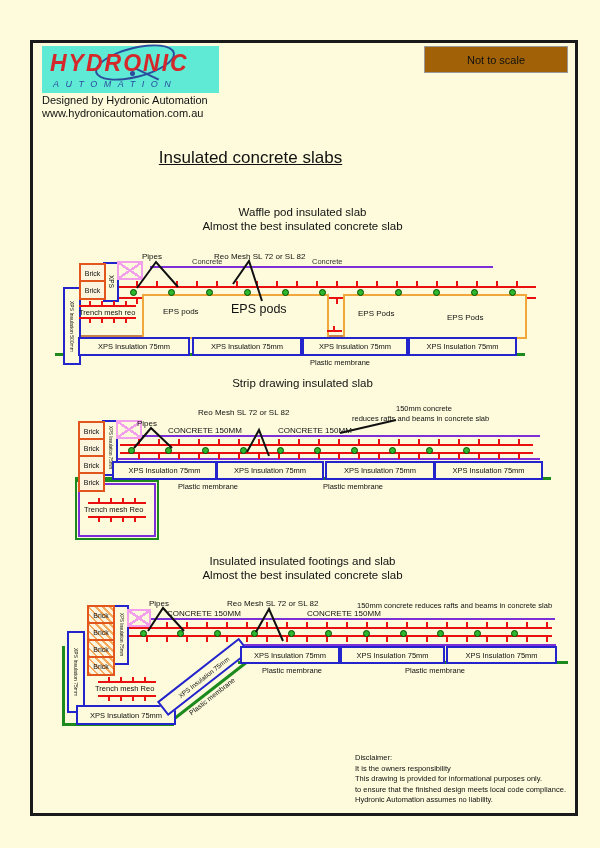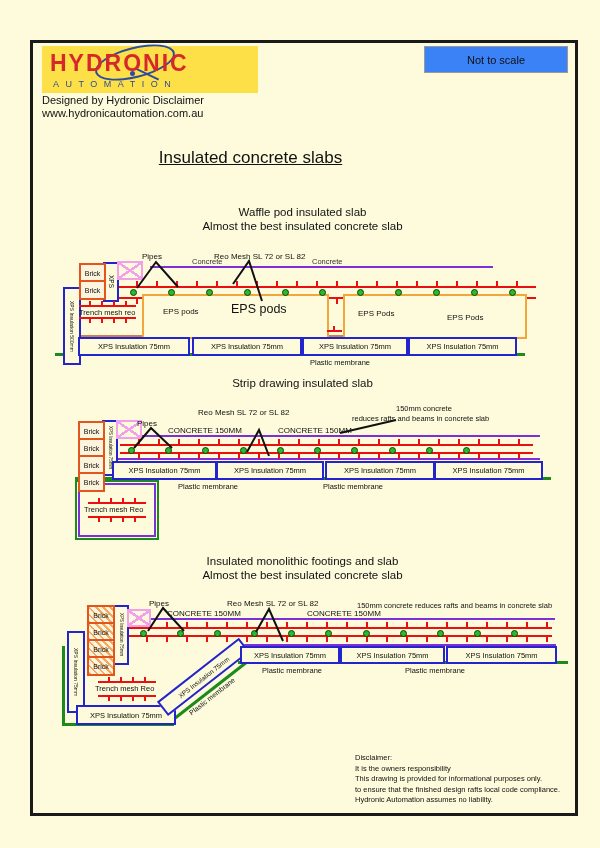--- a/index.html
+++ b/index.html
@@ -32,23 +32,23 @@
   .brick{position:absolute;width:23px;height:16px;border:2px solid #e2561e;background:#fdf4dd;display:flex;align-items:center;
          justify-content:center;font-size:7px;z-index:3;}
   .brick.hatch{background-image:repeating-linear-gradient(45deg,rgba(242,150,60,.8) 0 2px,transparent 2px 5px);}
   .eps-box{position:absolute;border:2px solid #f0a83c;background:#fdfbdb;z-index:1;}
   .pinkx{position:absolute;border:2px solid #f2a0ec;z-index:2;background-image:
     linear-gradient(to top right,transparent calc(50% - 1.2px),#f2a0ec calc(50% - 1.2px) calc(50% + 1.2px),transparent calc(50% + 1.2px)),
     linear-gradient(to bottom right,transparent calc(50% - 1.2px),#f2a0ec calc(50% - 1.2px) calc(50% + 1.2px),transparent calc(50% + 1.2px));}
   .sechead{position:absolute;left:30px;width:545px;text-align:center;font-size:11.5px;line-height:14px;}
   .overlay{position:absolute;left:0;top:0;z-index:5;pointer-events:none;}
   .title{position:absolute;left:30px;top:148px;width:441px;text-align:center;font-size:17px;text-decoration:underline;}
-  .ntsbox{position:absolute;left:424px;top:46px;width:142px;height:25px;background:#3b82f6;border:1.5px solid #999;
+  .ntsbox{position:absolute;left:424px;top:46px;width:142px;height:25px;background:#a16207;border:1.5px solid #999;
           display:flex;align-items:center;justify-content:center;font-size:11px;}
-  .logo{position:absolute;left:42px;top:46px;width:216px;height:47px;background:#fde047;z-index:1;}
+  .logo{position:absolute;left:42px;top:46px;width:177px;height:47px;background:#5eead4;z-index:1;font-style:italic;}
   .logo-main{position:absolute;left:8px;top:4px;font-size:23px;font-weight:bold;color:#d5282a;letter-spacing:2px;}
   .logo-sub{position:absolute;left:11px;top:33px;font-size:9px;color:#2b4d9e;letter-spacing:6.5px;}
   .logo-orbit{position:absolute;left:52px;top:1px;width:78px;height:27px;border:2px solid #2b4d9e;border-radius:50%;
               transform:rotate(-14deg);}
   .logo-dot{position:absolute;left:88px;top:25px;width:5px;height:5px;background:#2b4d9e;border-radius:50%;}
   .logo-line{position:absolute;left:92px;top:27px;width:26px;height:2px;background:#2b4d9e;transform:rotate(26deg);}
   .diag-xps{position:absolute;left:168px;top:698px;width:100px;height:14px;border:2px solid #2424cc;background:#fdfbdb;
             transform:rotate(-38deg);transform-origin:0 100%;display:flex;align-items:center;justify-content:center;
             font-size:6.5px;white-space:nowrap;z-index:2;}
   .diag-green{position:absolute;left:172px;top:719px;width:104px;height:3px;background:#1c8a1c;
@@ -66,21 +66,21 @@
   <div class="logo">
     <div class="logo-orbit"></div>
     <div class="logo-dot"></div>
     <div class="logo-line"></div>
     <div class="logo-main">HYDRONIC</div>
     <div class="logo-sub">AUTOMATION</div>
   </div>
   <div class="ntsbox">
     <span>Not to scale</span>
   </div>
-  <div class="lbl" style="left:42px;top:94px;font-size:11px;">Designed by Hydronic Disclaimer</div>
+  <div class="lbl" style="left:42px;top:94px;font-size:11px;">Designed by Hydronic Automation</div>
   <div class="lbl" style="left:42px;top:107px;font-size:11px;">www.hydronicautomation.com.au</div>
 
   <div class="title">Insulated concrete slabs</div>
 
   <div class="sechead" style="top:205px;">
     <div>Waffle pod insulated slab</div>
     <div>Almost the best insulated concrete slab</div>
   </div>
 
   <div class="vbox" style="left:63px;top:287px;width:14px;height:74px;">
@@ -211,21 +211,21 @@
   <div class="lbl small" style="left:323px;top:482px;">Plastic membrane</div>
 
   <div class="abs" style="left:75px;top:480px;width:84px;height:60px;border:2.5px solid #1c8a1c;box-sizing:border-box;z-index:1;">
     <div style="position:absolute;left:1px;top:1px;right:1px;bottom:1px;border:2px solid #7e30d8;"></div>
   </div>
   <div class="mesh up" style="left:88px;top:498px;width:58px;"></div>
   <div class="lbl small" style="left:84px;top:505px;">Trench mesh Reo</div>
   <div class="mesh down" style="left:88px;top:516px;width:58px;"></div>
 
   <div class="sechead" style="top:554px;">
-    <div>Insulated monolithic footings and slab</div>
+    <div>Insulated insulated footings and slab</div>
     <div>Almost the best insulated concrete slab</div>
   </div>
 
   <div class="lbl" style="left:149px;top:599px;">Pipes</div>
   <div class="lbl" style="left:167px;top:609px;">CONCRETE 150MM</div>
   <div class="lbl" style="left:227px;top:599px;">Reo Mesh SL 72 or SL 82</div>
   <div class="lbl" style="left:307px;top:609px;">CONCRETE 150MM</div>
   <div class="lbl small" style="left:357px;top:601px;">150mm concrete reduces rafts and beams in concrete slab</div>
 
   <div class="brick hatch" style="left:87px;top:605px;width:24px;">
@@ -293,21 +293,21 @@
       <span>XPS Insulation 75mm</span>
     </div>
   <div class="hline" style="left:238px;top:661px;width:330px;height:3px;background:#1c8a1c;"></div>
   <div class="lbl small" style="left:262px;top:666px;">Plastic membrane</div>
   <div class="lbl small" style="left:405px;top:666px;">Plastic membrane</div>
 
   <div class="disclaimer">
     <div>Disclaimer:</div>
     <div>It is the owners responsibility</div>
     <div>This drawing is provided for informational purposes only.</div>
-    <div>to ensure that the finished design rafts local code compliance.</div>
+    <div>to ensure that the finished design meets local code compliance.</div>
     <div>Hydronic Automation assumes no liability.</div>
   </div>
 
   <svg class="overlay" width="600" height="848">
     <polyline points="137,288 156,262 178,287" fill="none" stroke="#111" stroke-width="2"></polyline>
     <polyline points="233,284 249,261 262,301" fill="none" stroke="#111" stroke-width="2"></polyline>
     <polyline points="134,448 151,428 172,448" fill="none" stroke="#111" stroke-width="2"></polyline>
     <polyline points="247,452 259,430 269,456" fill="none" stroke="#111" stroke-width="2"></polyline>
     <line x1="396" y1="420" x2="340" y2="433" stroke="#111" stroke-width="2"></line>
     <polyline points="148,631 163,608 184,631" fill="none" stroke="#111" stroke-width="2"></polyline>

